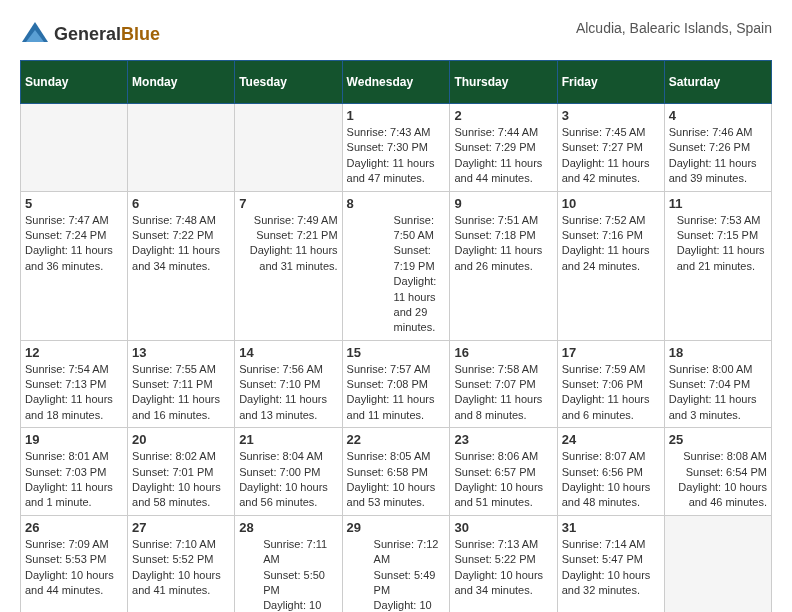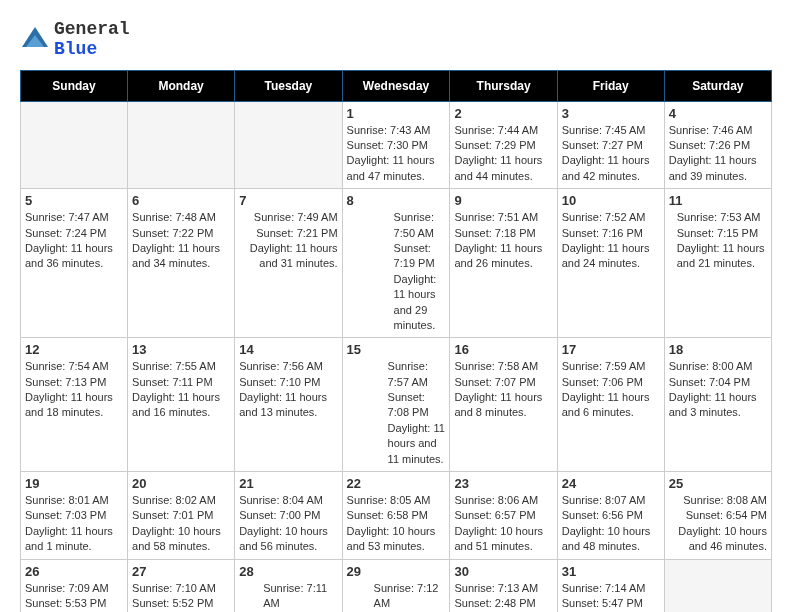--- a/index.html
+++ b/index.html
@@ -15,33 +15,32 @@
       justify-content: space-between;
       align-items: flex-start;
       margin-bottom: 10px;
     }
     .logo {
       display: flex;
       align-items: center;
     }
     .logo-text {
       display: flex;
-      flex-direction: column;
+      flex-direction: row;
       line-height: 1.1;
-      font-family: Liberation Mono, monospace;
     }
     .logo-general {
       font-size: 18px;
       font-weight: bold;
       color: #333;
     }
     .logo-blue {
       font-size: 18px;
       font-weight: bold;
-      color: #1d4ed8;
+      color: #a16207;
     }
     .logo-icon {
       width: 30px;
       height: 30px;
       margin-right: 4px;
     }
     .title-block {
       text-align: right;
     }
     .month-title {
@@ -52,24 +51,24 @@
     .location {
       font-size: 14px;
       color: #555;
     }
     .calendar {
       width: 100%;
       border-collapse: collapse;
       font-size: 11px;
     }
     .calendar th {
-      background-color: #000000;
+      background-color: #14532d;
       color: #fff;
-      padding: 8px 4px;
-      text-align: center;
+      padding: 14px 4px;
+      text-align: left;
       font-size: 12px;
       border: 1px solid #1e5a8e;
     }
     .calendar td {
       border: 1px solid #ccc;
       vertical-align: top;
       padding: 4px;
       width: 108px;
       min-height: 80px;
       background: #fff;
@@ -100,20 +99,21 @@
     <svg class="logo-icon" viewBox="0 0 30 30">
       <polygon points="15,2 28,22 2,22" fill="#2a6fa8"></polygon>
       <polygon points="15,10 24,22 6,22" fill="#5a9fd4"></polygon>
     </svg>
     <div class="logo-text">
       <span class="logo-general">General</span>
       <span class="logo-blue">Blue</span>
     </div>
   </div>
   <div class="title-block">
+    <div class="location">Alcudia, Balearic Islands, Spain</div>
   </div>
 </div>
 
 <table class="calendar">
   <thead>
     <tr>
     <th>Sunday</th>
         <th>Monday</th>
         <th>Tuesday</th>
         <th>Wednesday</th>
@@ -210,21 +210,21 @@
 Daylight: 11 hours and 16 minutes.</div>
         </td>
         <td>
           <div class="day-number">14</div>
           <div class="day-info" style="white-space: pre-line;">Sunrise: 7:56 AM
 Sunset: 7:10 PM
 Daylight: 11 hours and 13 minutes.</div>
         </td>
         <td>
           <div class="day-number">15</div>
-          <div class="day-info" style="white-space: pre-line; margin-left: 41px;">Sunrise: 7:57 AM
+          <div class="day-info" style="white-space: pre-line;">Sunrise: 7:57 AM
 Sunset: 7:08 PM
 Daylight: 11 hours and 11 minutes.</div>
         </td>
         <td>
           <div class="day-number">16</div>
           <div class="day-info" style="white-space: pre-line;">Sunrise: 7:58 AM
 Sunset: 7:07 PM
 Daylight: 11 hours and 8 minutes.</div>
         </td>
         <td>
@@ -305,21 +305,21 @@
         </td>
         <td>
           <div class="day-number">29</div>
           <div class="day-info" style="white-space: pre-line; margin-left: 27px;">Sunrise: 7:12 AM
 Sunset: 5:49 PM
 Daylight: 10 hours and 36 minutes.</div>
         </td>
         <td>
           <div class="day-number">30</div>
           <div class="day-info" style="white-space: pre-line;">Sunrise: 7:13 AM
-Sunset: 2:48 PM
+Sunset: 5:22 PM
 Daylight: 10 hours and 34 minutes.</div>
         </td>
         <td>
           <div class="day-number">31</div>
           <div class="day-info" style="white-space: pre-line;">Sunrise: 7:14 AM
 Sunset: 5:47 PM
 Daylight: 10 hours and 32 minutes.</div>
         </td>
         <td class="empty"></td>
       </tr>

